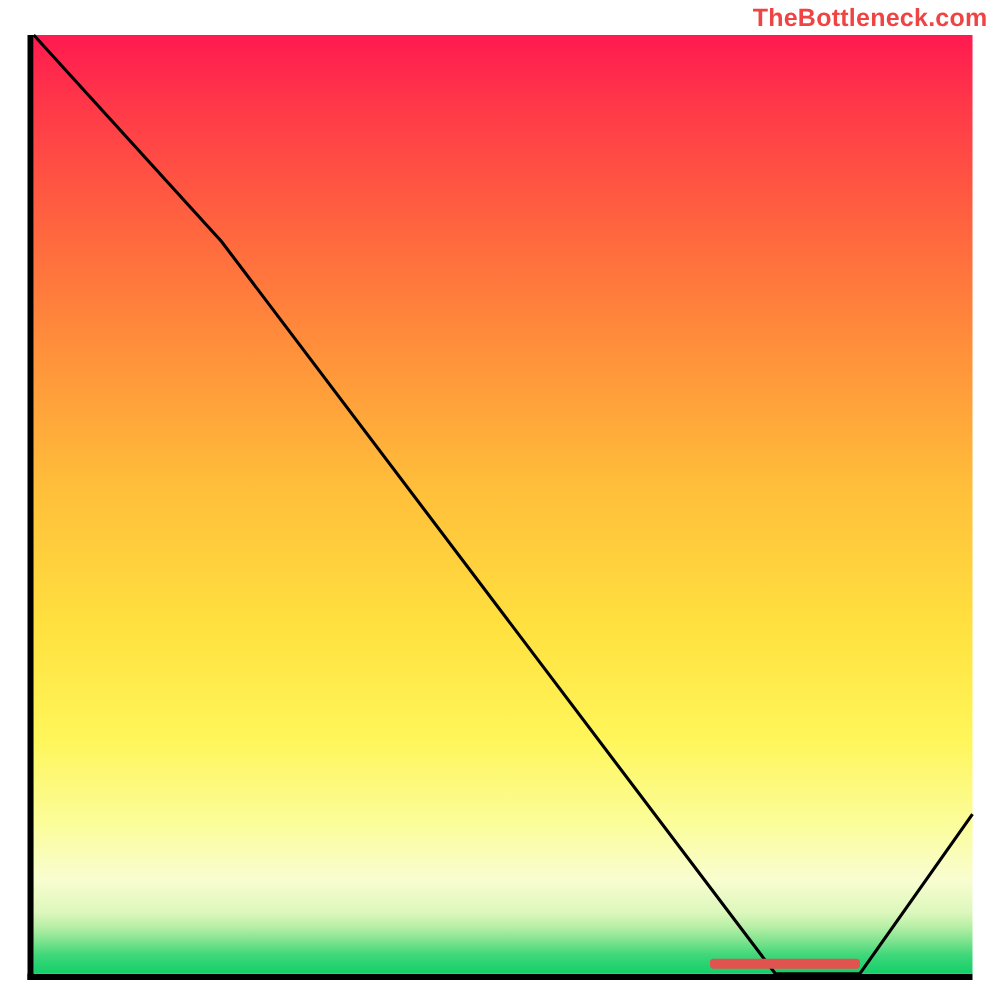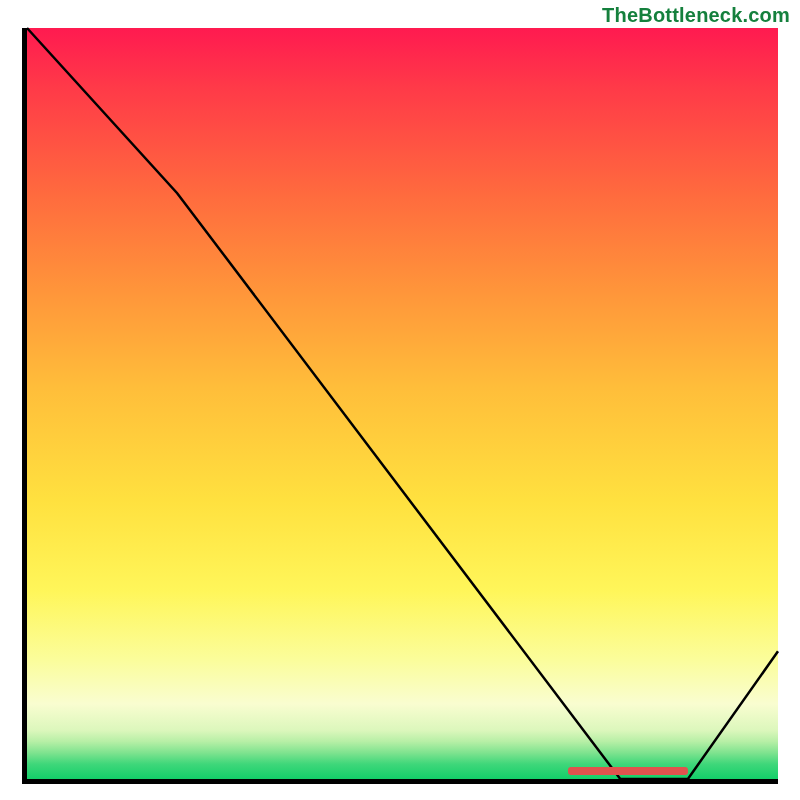--- a/index.html
+++ b/index.html
@@ -2,21 +2,21 @@
 <html><head>
 <meta charset="utf-8">
 <style>
   * { margin: 0; padding: 0; box-sizing: border-box; }
   html, body { width: 800px; height: 800px; overflow: hidden; background: #fff; }
   .wrap { position: relative; width: 800px; height: 800px; }
   .attribution {
     position: absolute;
     top: 4px; right: 10px;
     font: 600 20px Arial, Helvetica, sans-serif;
-    color: #15803d;
+    color: #ef4444;
     letter-spacing: 0.2px;
   }
   .plot {
     position: absolute;
     left: 22px; top: 28px;
     width: 756px; height: 756px;
     border-left: 5px solid #000;
     border-bottom: 5px solid #000;
   }
   .gradient {

